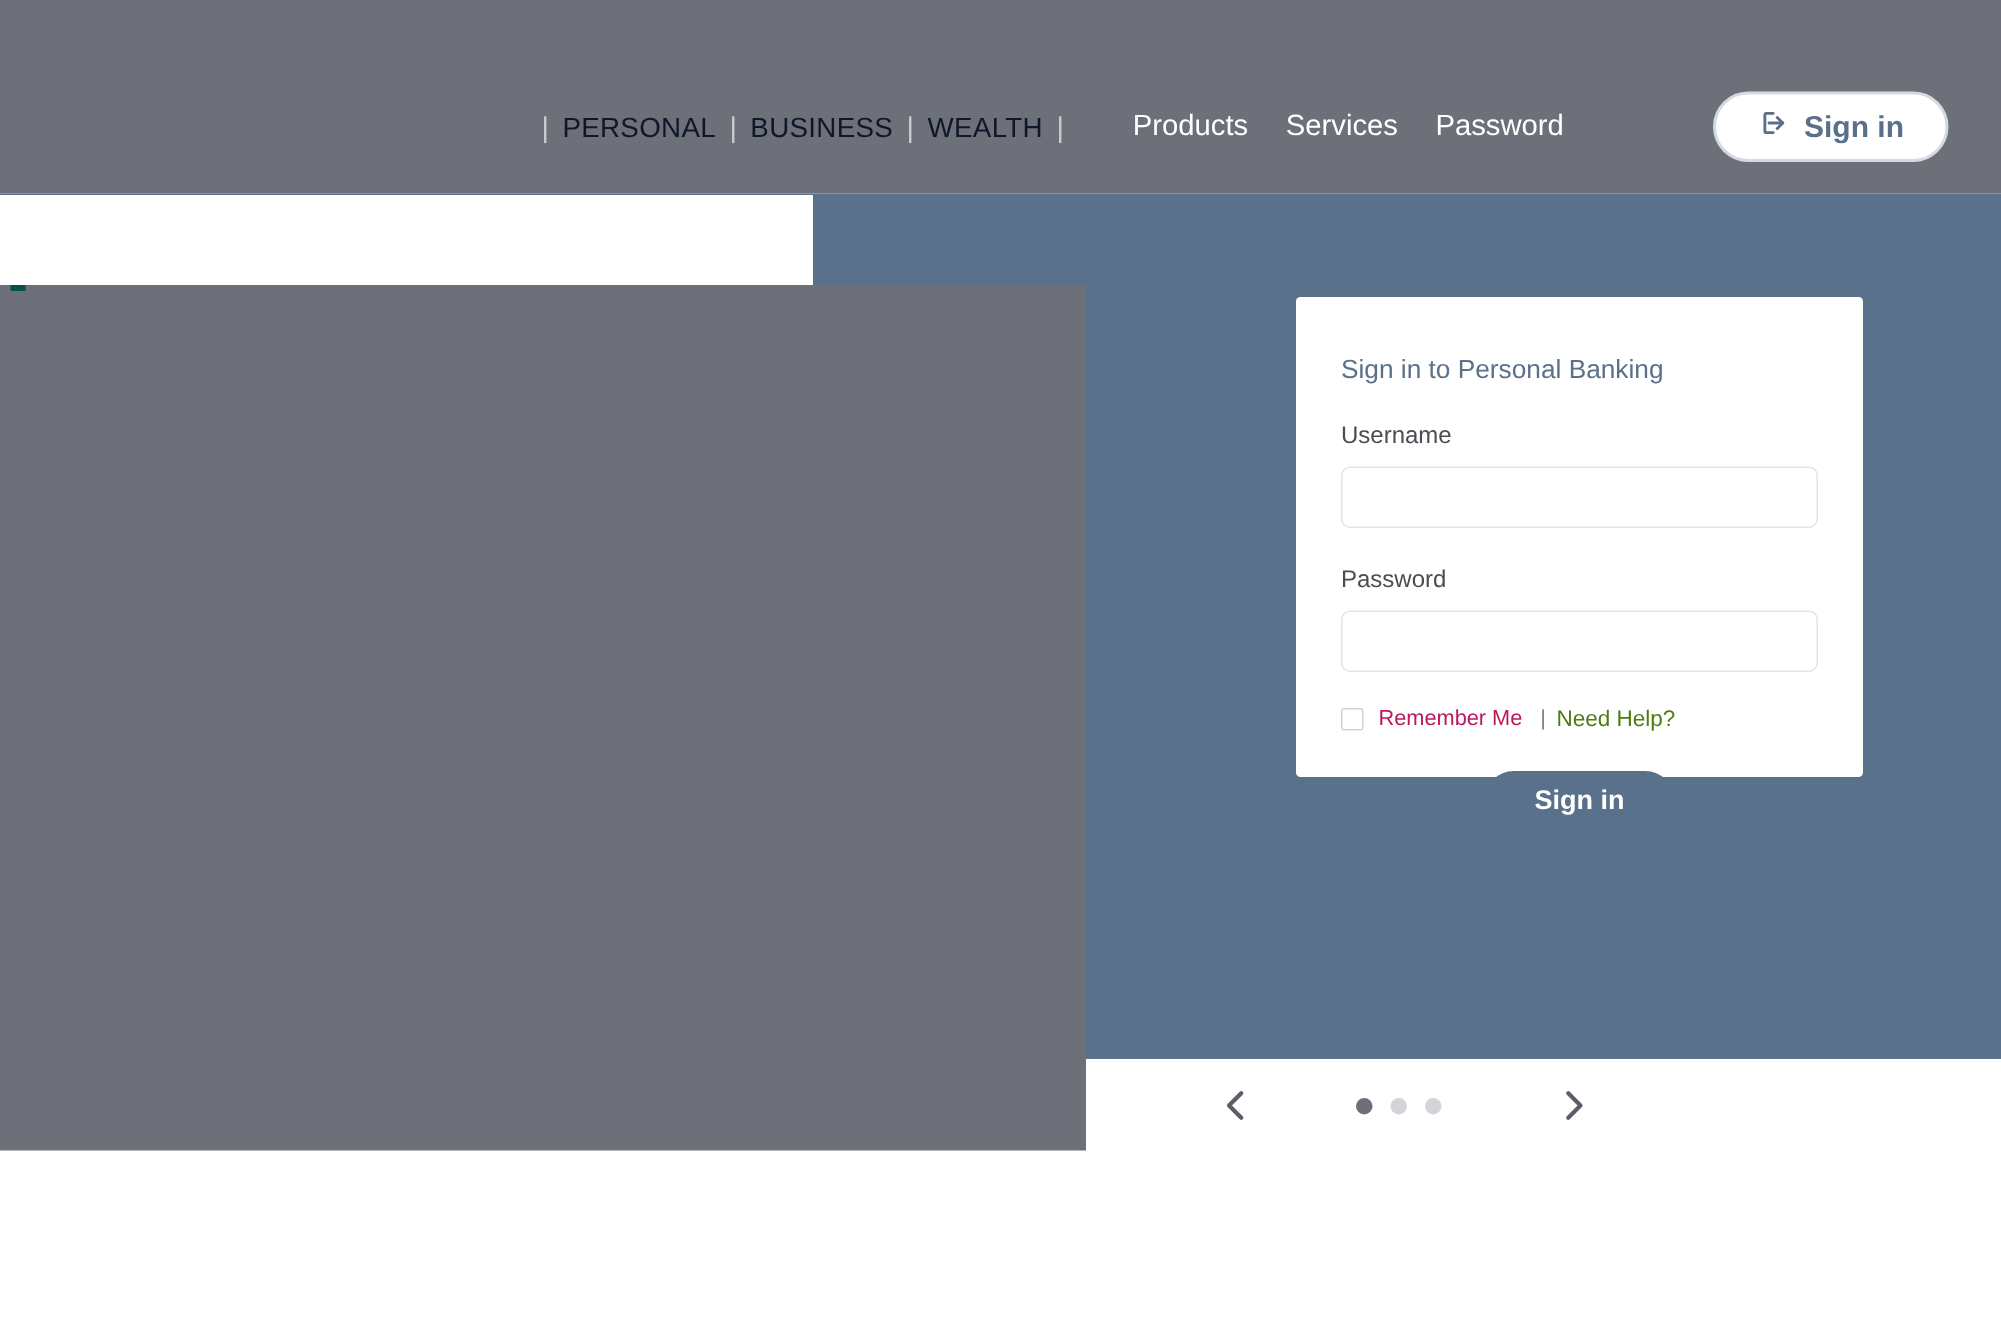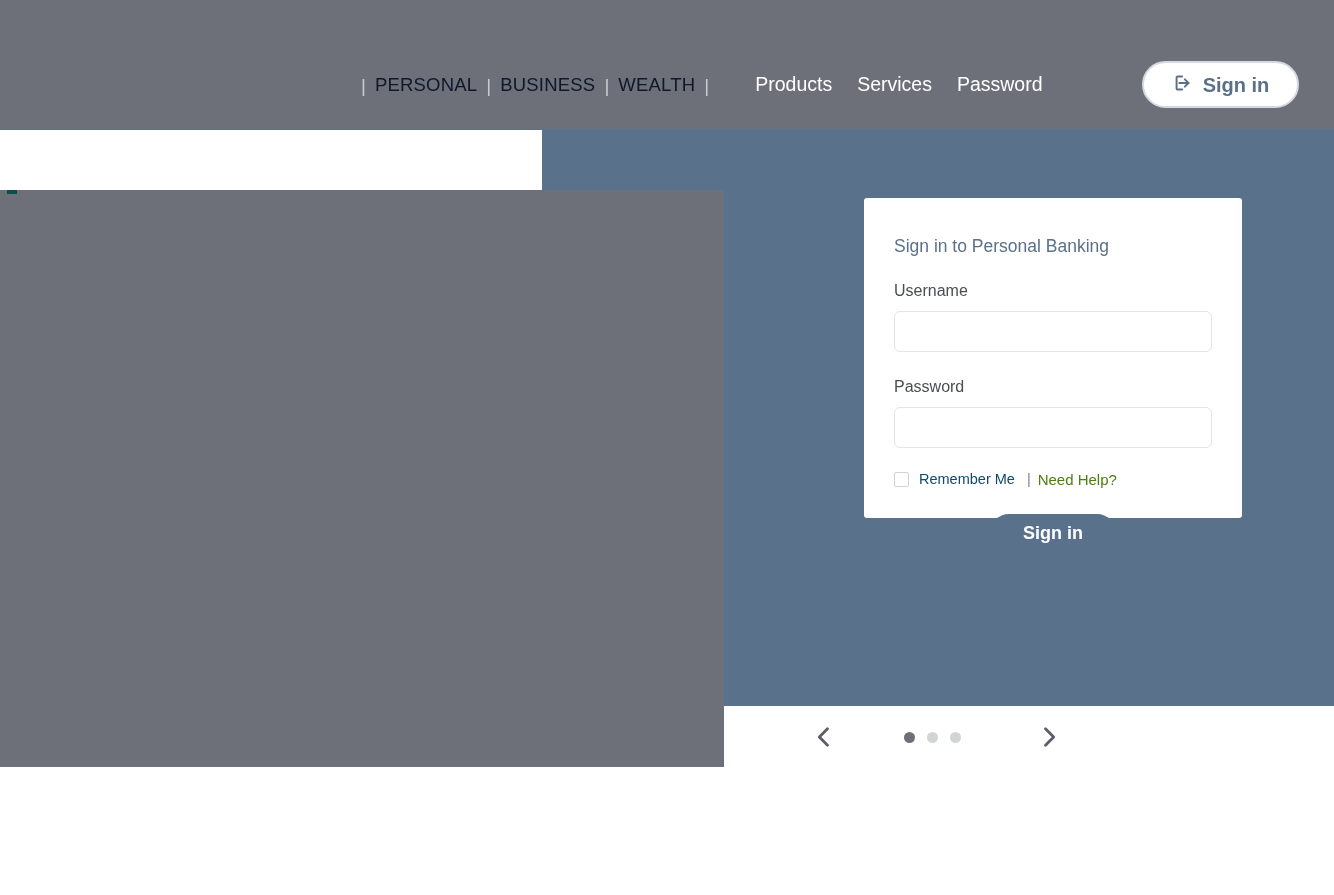--- a/index.html
+++ b/index.html
@@ -206,21 +206,21 @@
     width: 15px;
     height: 15px;
     border: 1px solid #cfd2d6;
     background: #ffffff;
     border-radius: 2px;
     cursor: pointer;
     flex: 0 0 auto;
   }
   .remember-label {
     margin-left: 10px;
-    color: #0c4a6e;
+    color: #be185d;
     font-size: 14.5px;
     line-height: 1;
     white-space: nowrap;
   }
   .remember-sep {
     margin: 0 7px 0 12px;
     color: #7e838a;
     font-size: 14.5px;
     line-height: 1;
   }

